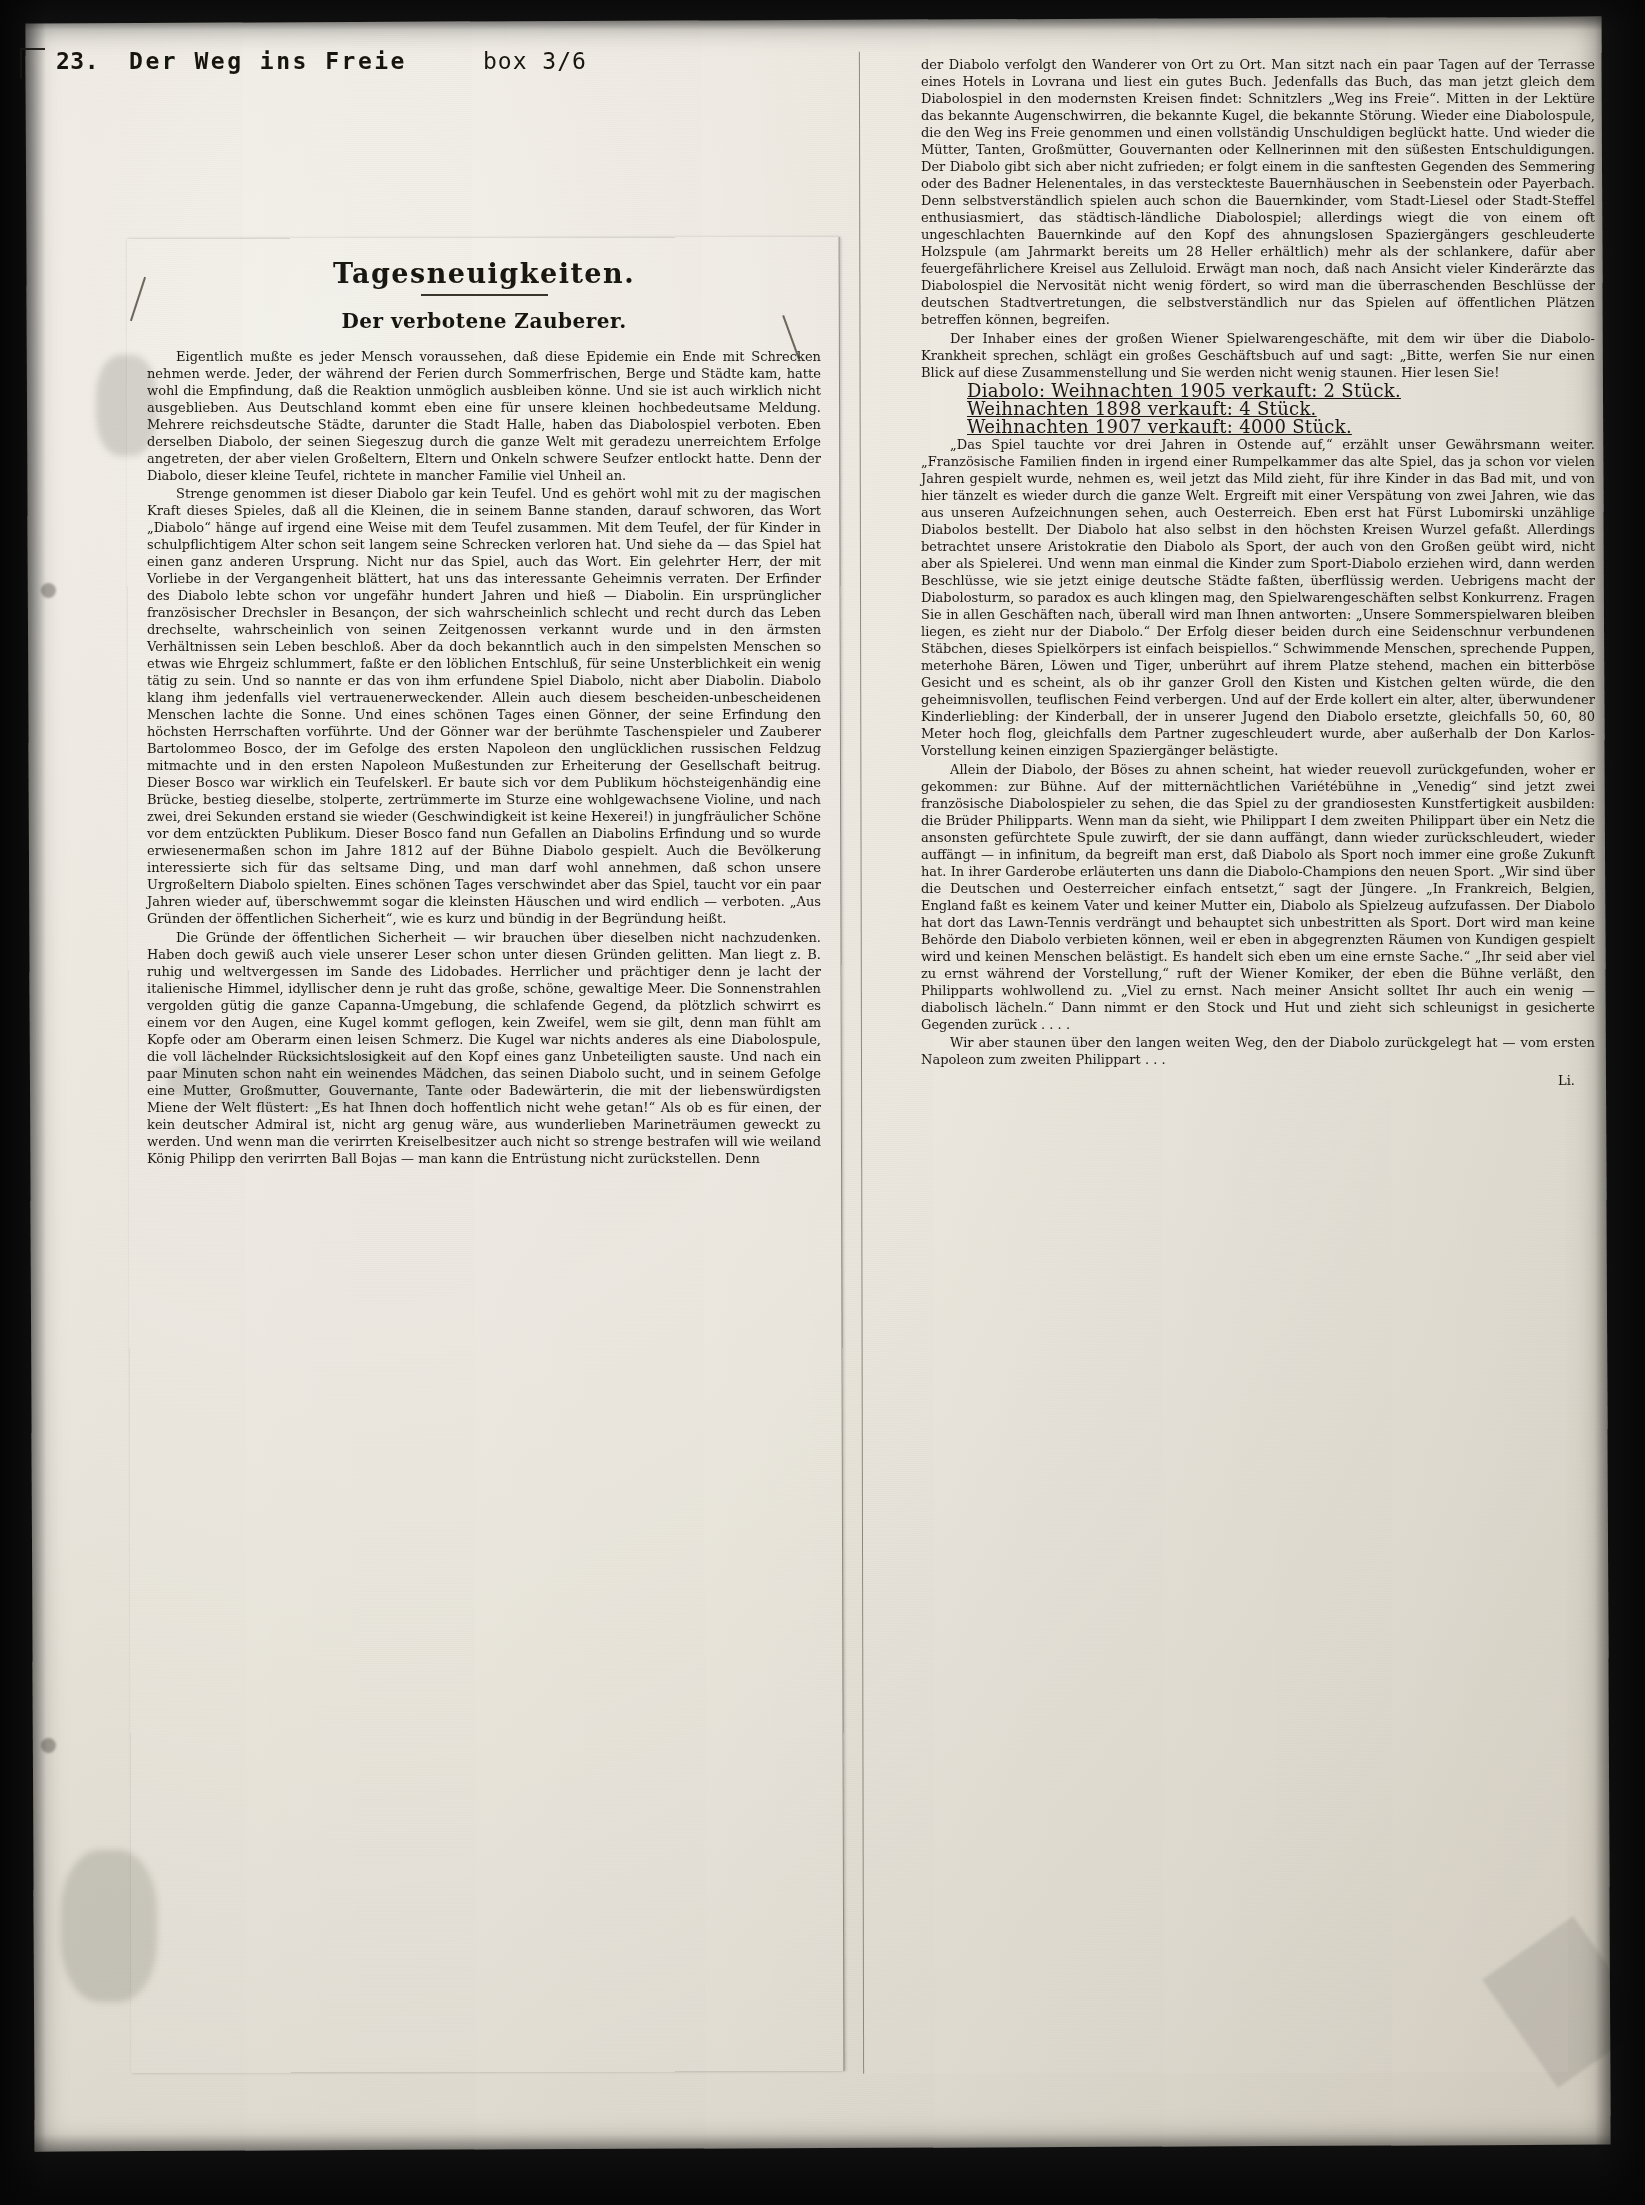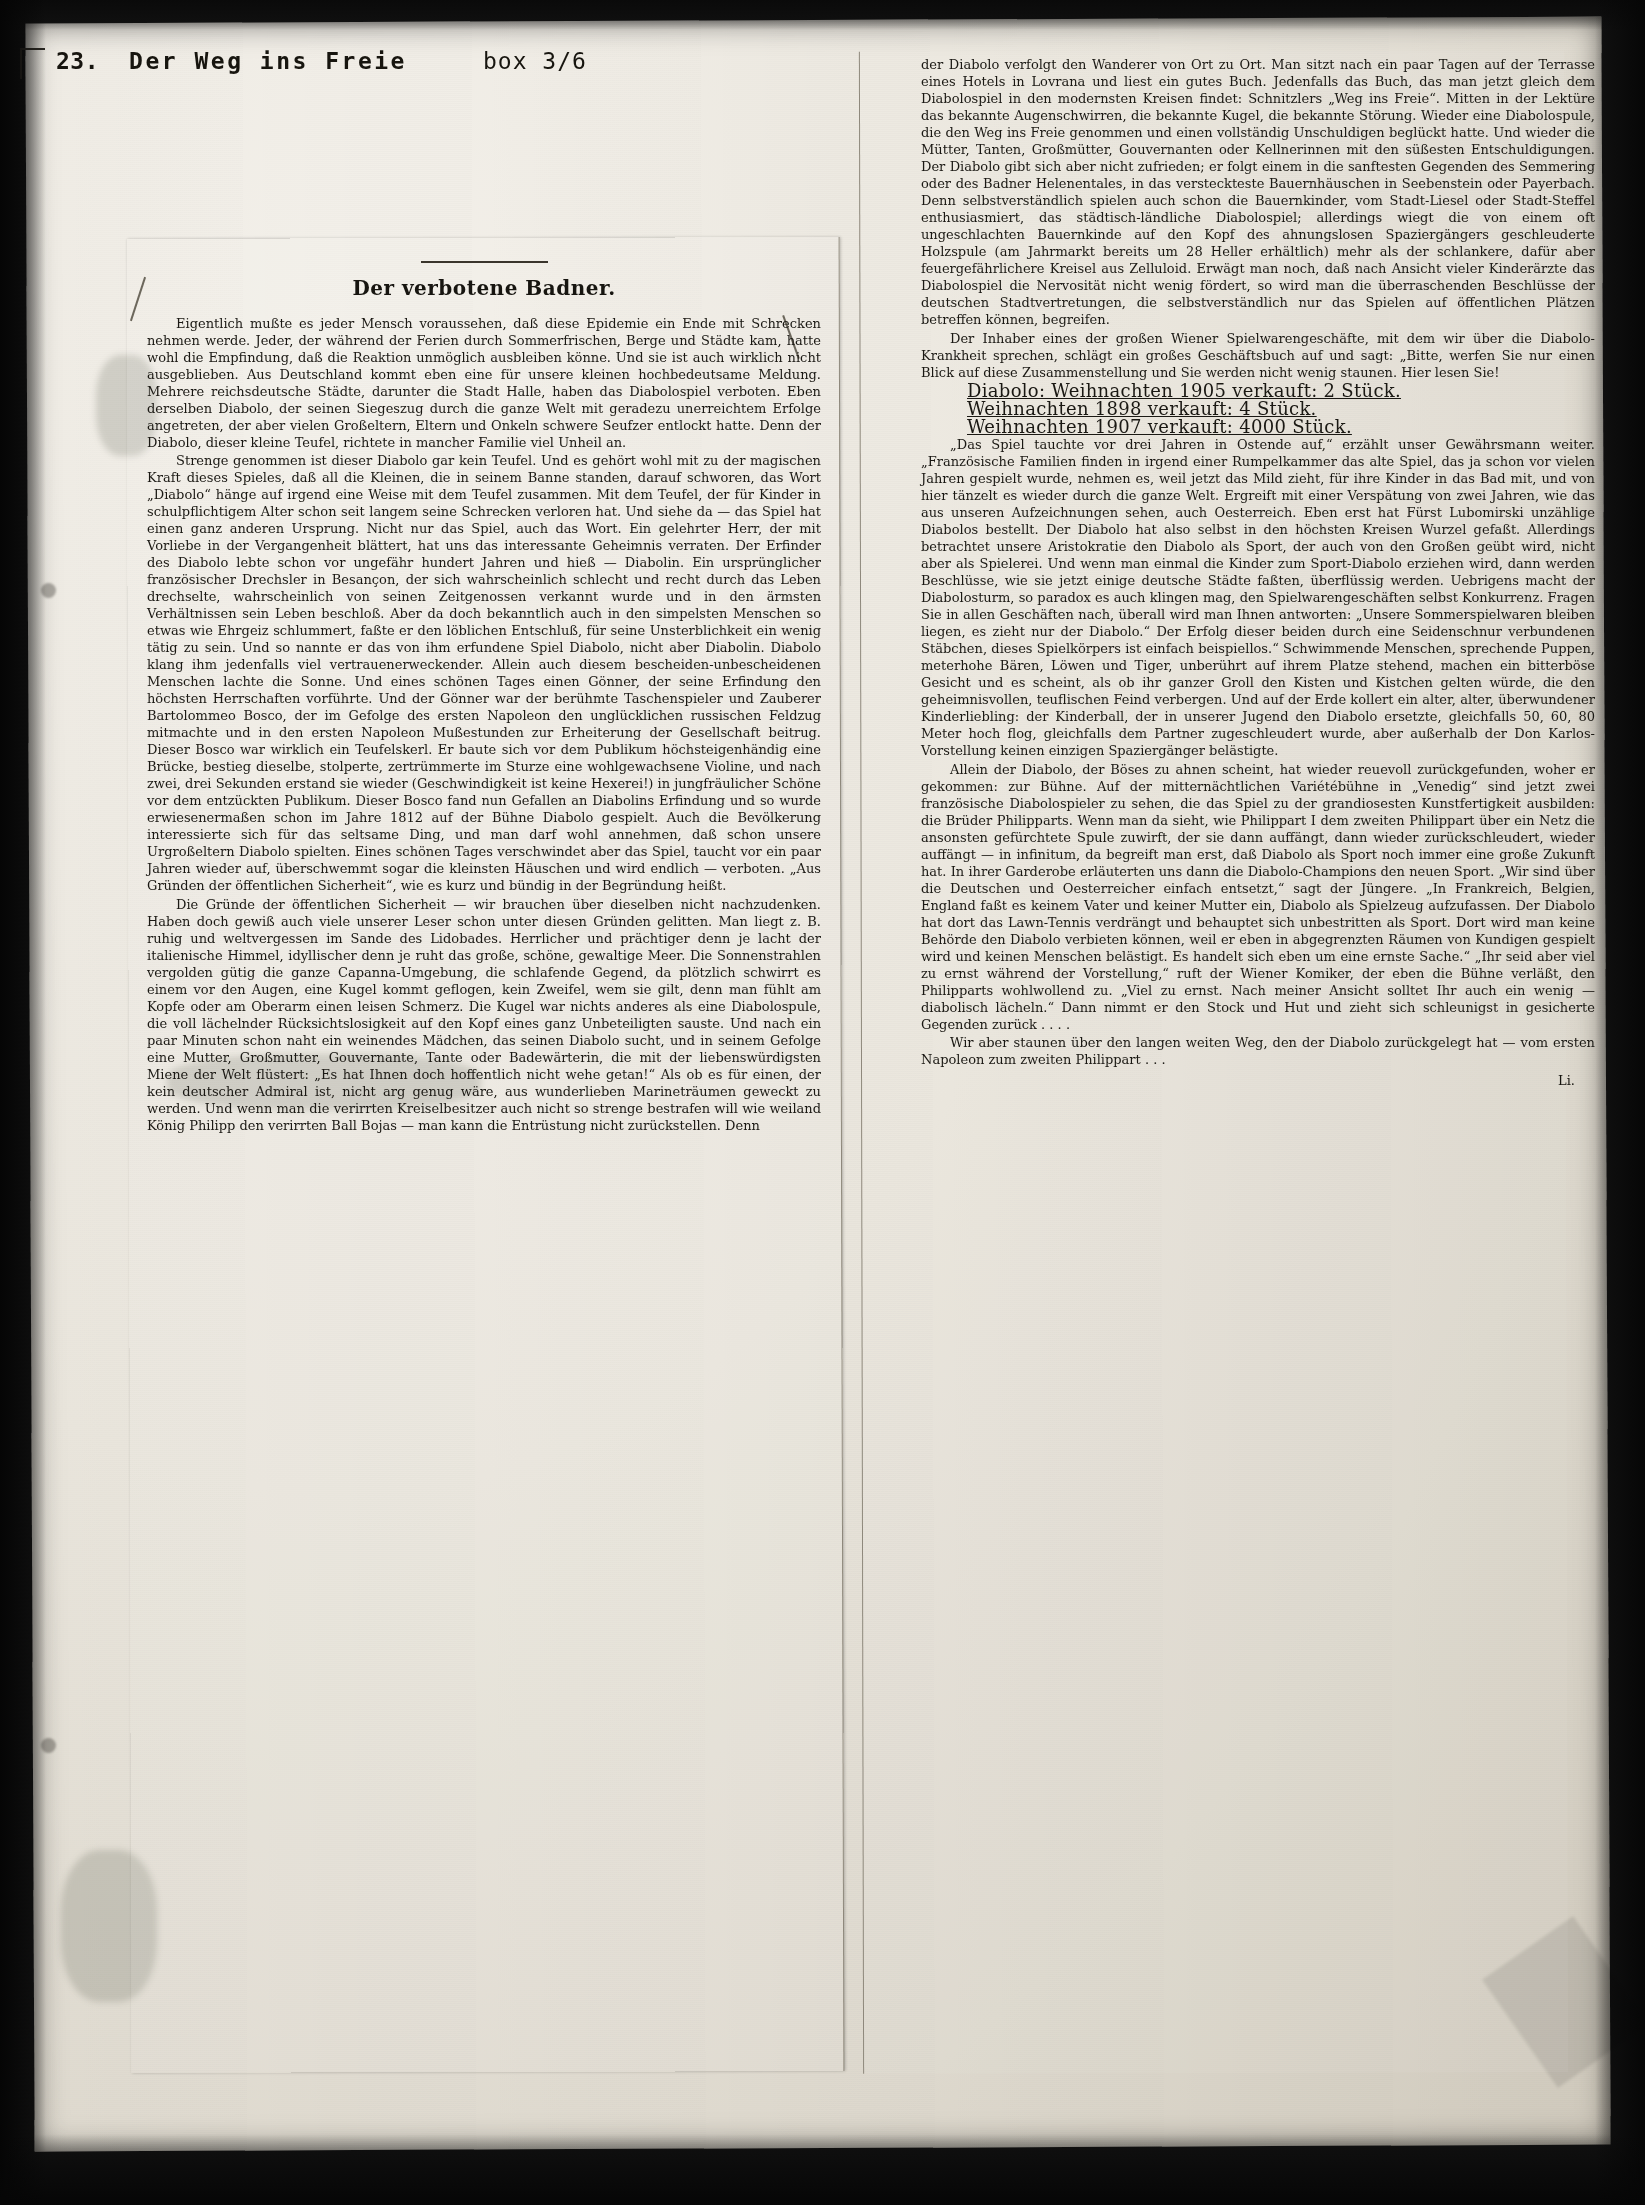--- a/index.html
+++ b/index.html
@@ -236,22 +236,23 @@
     <span class="hdr-box">box 3/6</span>
   </div>
 
   <div class="clipping"></div>
   <div class="clipping2"></div>
 
   <div class="pencil-mark" style="left:137px; top:276px;"></div>
   <div class="pencil-mark" style="left:790px; top:314px; transform:rotate(-20deg);"></div>
 
   <div class="col col-left">
+    <h1 class="kicker">Tagesneuigkeiten.</h1>
     <div class="kicker-rule"></div>
-    <h2 class="subhead">Der verbotene Badner.</h2>
+    <h2 class="subhead">Der verbotene Zauberer.</h2>
 
     <p class="body">Eigentlich mußte es jeder Mensch voraussehen, daß diese Epidemie ein Ende mit Schrecken nehmen werde. Jeder, der während der Ferien durch Sommerfrischen, Berge und Städte kam, hatte wohl die Empfindung, daß die Reaktion unmöglich ausbleiben könne. Und sie ist auch wirklich nicht ausgeblieben. Aus Deutschland kommt eben eine für unsere kleinen hochbedeutsame Meldung. Mehrere reichsdeutsche Städte, darunter die Stadt Halle, haben das Diabolospiel verboten. Eben derselben Diabolo, der seinen Siegeszug durch die ganze Welt mit geradezu unerreichtem Erfolge angetreten, der aber vielen Großeltern, Eltern und Onkeln schwere Seufzer entlockt hatte. Denn der Diabolo, dieser kleine Teufel, richtete in mancher Familie viel Unheil an.</p>
     <p class="body">Strenge genommen ist dieser Diabolo gar kein Teufel. Und es gehört wohl mit zu der magischen Kraft dieses Spieles, daß all die Kleinen, die in seinem Banne standen, darauf schworen, das Wort „Diabolo“ hänge auf irgend eine Weise mit dem Teufel zusammen. Mit dem Teufel, der für Kinder in schulpflichtigem Alter schon seit langem seine Schrecken verloren hat. Und siehe da — das Spiel hat einen ganz anderen Ursprung. Nicht nur das Spiel, auch das Wort. Ein gelehrter Herr, der mit Vorliebe in der Vergangenheit blättert, hat uns das interessante Geheimnis verraten. Der Erfinder des Diabolo lebte schon vor ungefähr hundert Jahren und hieß — Diabolin. Ein ursprünglicher französischer Drechsler in Besançon, der sich wahrscheinlich schlecht und recht durch das Leben drechselte, wahrscheinlich von seinen Zeitgenossen verkannt wurde und in den ärmsten Verhältnissen sein Leben beschloß. Aber da doch bekanntlich auch in den simpelsten Menschen so etwas wie Ehrgeiz schlummert, faßte er den löblichen Entschluß, für seine Unsterblichkeit ein wenig tätig zu sein. Und so nannte er das von ihm erfundene Spiel Diabolo, nicht aber Diabolin. Diabolo klang ihm jedenfalls viel vertrauenerweckender. Allein auch diesem bescheiden-unbescheidenen Menschen lachte die Sonne. Und eines schönen Tages einen Gönner, der seine Erfindung den höchsten Herrschaften vorführte. Und der Gönner war der berühmte Taschenspieler und Zauberer Bartolommeo Bosco, der im Gefolge des ersten Napoleon den unglücklichen russischen Feldzug mitmachte und in den ersten Napoleon Mußestunden zur Erheiterung der Gesellschaft beitrug. Dieser Bosco war wirklich ein Teufelskerl. Er baute sich vor dem Publikum höchsteigenhändig eine Brücke, bestieg dieselbe, stolperte, zertrümmerte im Sturze eine wohlgewachsene Violine, und nach zwei, drei Sekunden erstand sie wieder (Geschwindigkeit ist keine Hexerei!) in jungfräulicher Schöne vor dem entzückten Publikum. Dieser Bosco fand nun Gefallen an Diabolins Erfindung und so wurde erwiesenermaßen schon im Jahre 1812 auf der Bühne Diabolo gespielt. Auch die Bevölkerung interessierte sich für das seltsame Ding, und man darf wohl annehmen, daß schon unsere Urgroßeltern Diabolo spielten. Eines schönen Tages verschwindet aber das Spiel, taucht vor ein paar Jahren wieder auf, überschwemmt sogar die kleinsten Häuschen und wird endlich — verboten. „Aus Gründen der öffentlichen Sicherheit“, wie es kurz und bündig in der Begründung heißt.</p>
     <p class="body">Die Gründe der öffentlichen Sicherheit — wir brauchen über dieselben nicht nachzudenken. Haben doch gewiß auch viele unserer Leser schon unter diesen Gründen gelitten. Man liegt z. B. ruhig und weltvergessen im Sande des Lidobades. Herrlicher und prächtiger denn je lacht der italienische Himmel, idyllischer denn je ruht das große, schöne, gewaltige Meer. Die Sonnenstrahlen vergolden gütig die ganze Capanna-Umgebung, die schlafende Gegend, da plötzlich schwirrt es einem vor den Augen, eine Kugel kommt geflogen, kein Zweifel, wem sie gilt, denn man fühlt am Kopfe oder am Oberarm einen leisen Schmerz. Die Kugel war nichts anderes als eine Diabolospule, die voll lächelnder Rücksichtslosigkeit auf den Kopf eines ganz Unbeteiligten sauste. Und nach ein paar Minuten schon naht ein weinendes Mädchen, das seinen Diabolo sucht, und in seinem Gefolge eine Mutter, Großmutter, Gouvernante, Tante oder Badewärterin, die mit der liebenswürdigsten Miene der Welt flüstert: „Es hat Ihnen doch hoffentlich nicht wehe getan!“ Als ob es für einen, der kein deutscher Admiral ist, nicht arg genug wäre, aus wunderlieben Marineträumen geweckt zu werden. Und wenn man die verirrten Kreiselbesitzer auch nicht so strenge bestrafen will wie weiland König Philipp den verirrten Ball Bojas — man kann die Entrüstung nicht zurückstellen. Denn</p>
   </div>
 
   <div class="col col-right">
     <p class="body noindent">der Diabolo verfolgt den Wanderer von Ort zu Ort. Man sitzt nach ein paar Tagen auf der Terrasse eines Hotels in Lovrana und liest ein gutes Buch. Jedenfalls das Buch, das man jetzt gleich dem Diabolospiel in den modernsten Kreisen findet: Schnitzlers „Weg ins Freie“. Mitten in der Lektüre das bekannte Augenschwirren, die bekannte Kugel, die bekannte Störung. Wieder eine Diabolospule, die den Weg ins Freie genommen und einen vollständig Unschuldigen beglückt hatte. Und wieder die Mütter, Tanten, Großmütter, Gouvernanten oder Kellnerinnen mit den süßesten Entschuldigungen. Der Diabolo gibt sich aber nicht zufrieden; er folgt einem in die sanftesten Gegenden des Semmering oder des Badner Helenentales, in das versteckteste Bauernhäuschen in Seebenstein oder Payerbach. Denn selbstverständlich spielen auch schon die Bauernkinder, vom Stadt-Liesel oder Stadt-Steffel enthusiasmiert, das städtisch-ländliche Diabolospiel; allerdings wiegt die von einem oft ungeschlachten Bauernkinde auf den Kopf des ahnungslosen Spaziergängers geschleuderte Holzspule (am Jahrmarkt bereits um 28 Heller erhältlich) mehr als der schlankere, dafür aber feuergefährlichere Kreisel aus Zelluloid. Erwägt man noch, daß nach Ansicht vieler Kinderärzte das Diabolospiel die Nervosität nicht wenig fördert, so wird man die überraschenden Beschlüsse der deutschen Stadtvertretungen, die selbstverständlich nur das Spielen auf öffentlichen Plätzen betreffen können, begreifen.</p>
     <p class="body">Der Inhaber eines der großen Wiener Spielwarengeschäfte, mit dem wir über die Diabolo-Krankheit sprechen, schlägt ein großes Geschäftsbuch auf und sagt: „Bitte, werfen Sie nur einen Blick auf diese Zusammenstellung und Sie werden nicht wenig staunen. Hier lesen Sie!</p>
 

